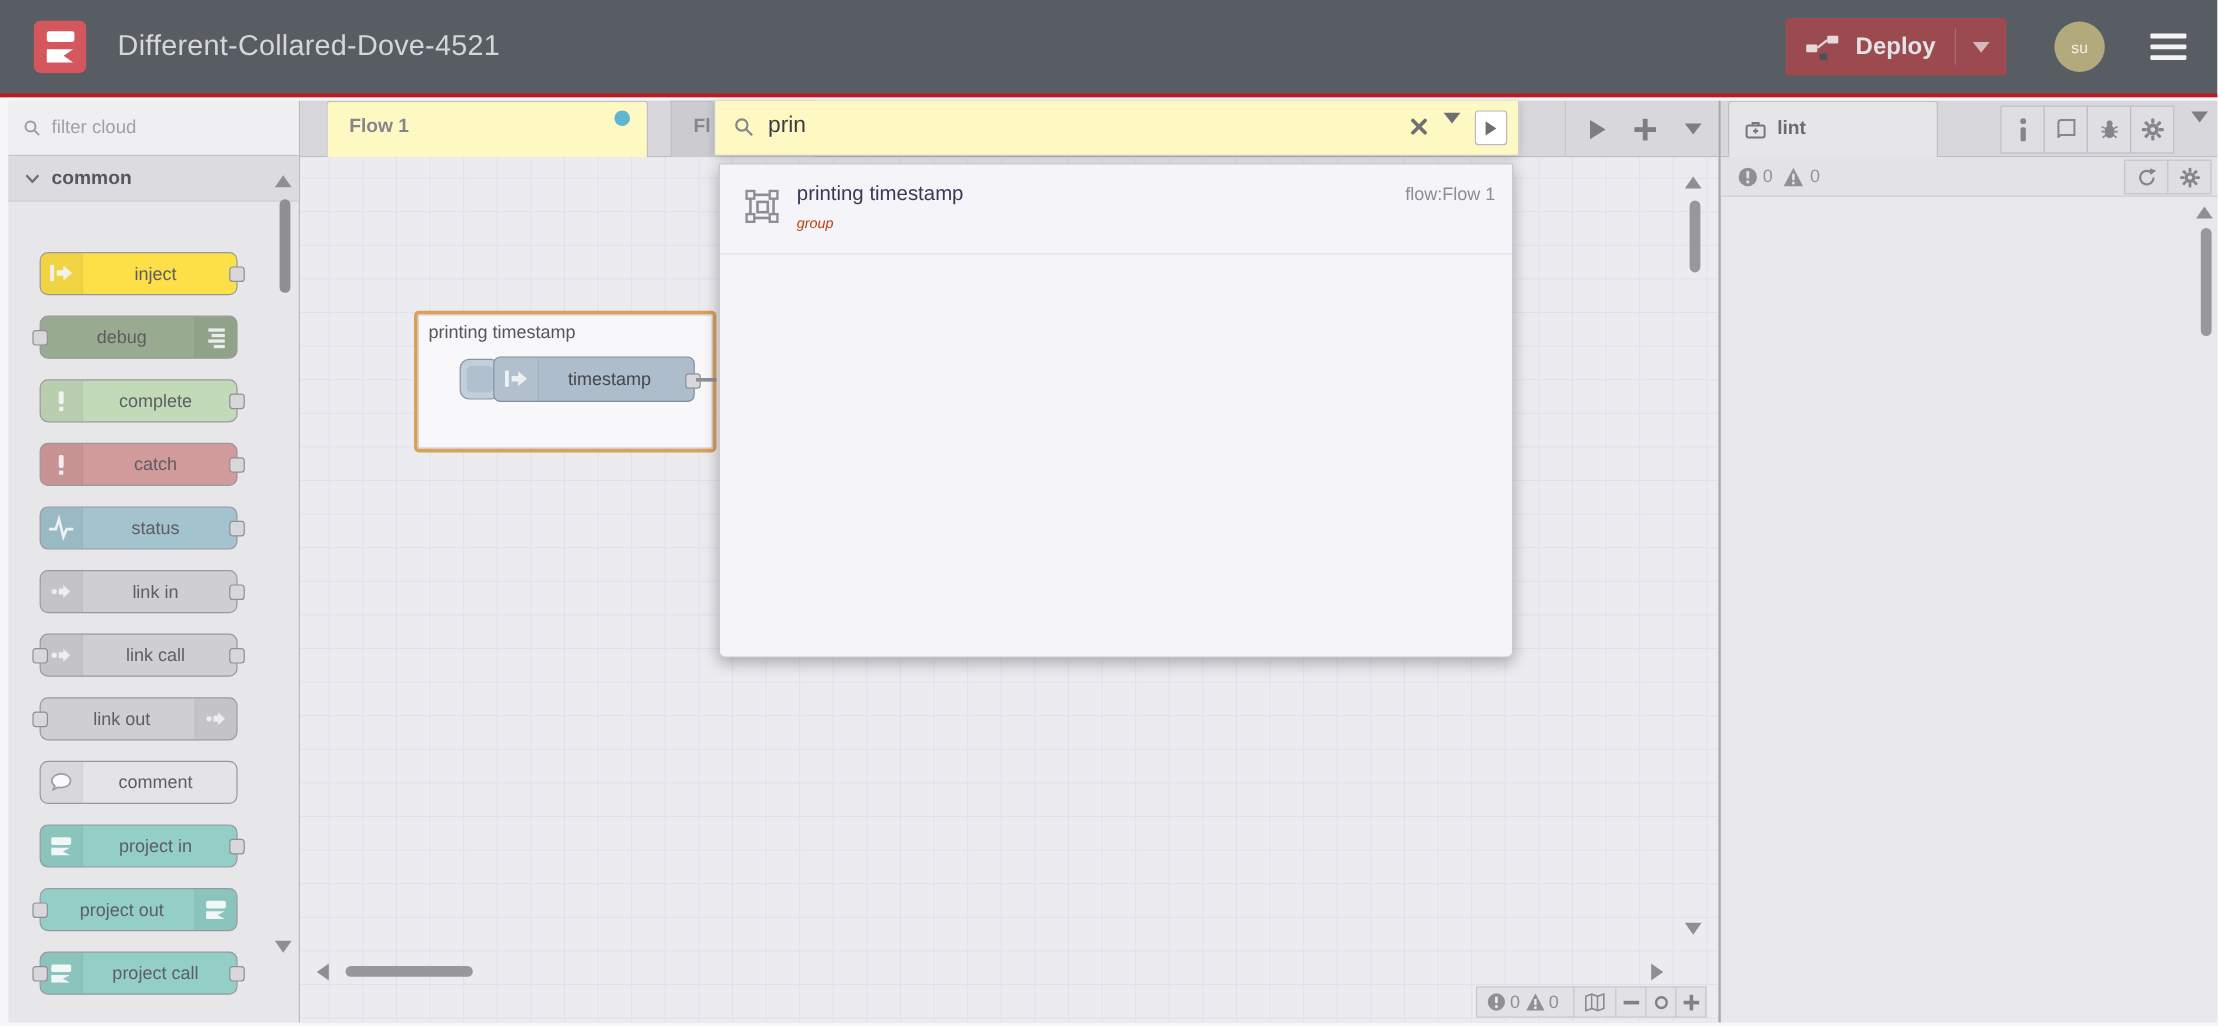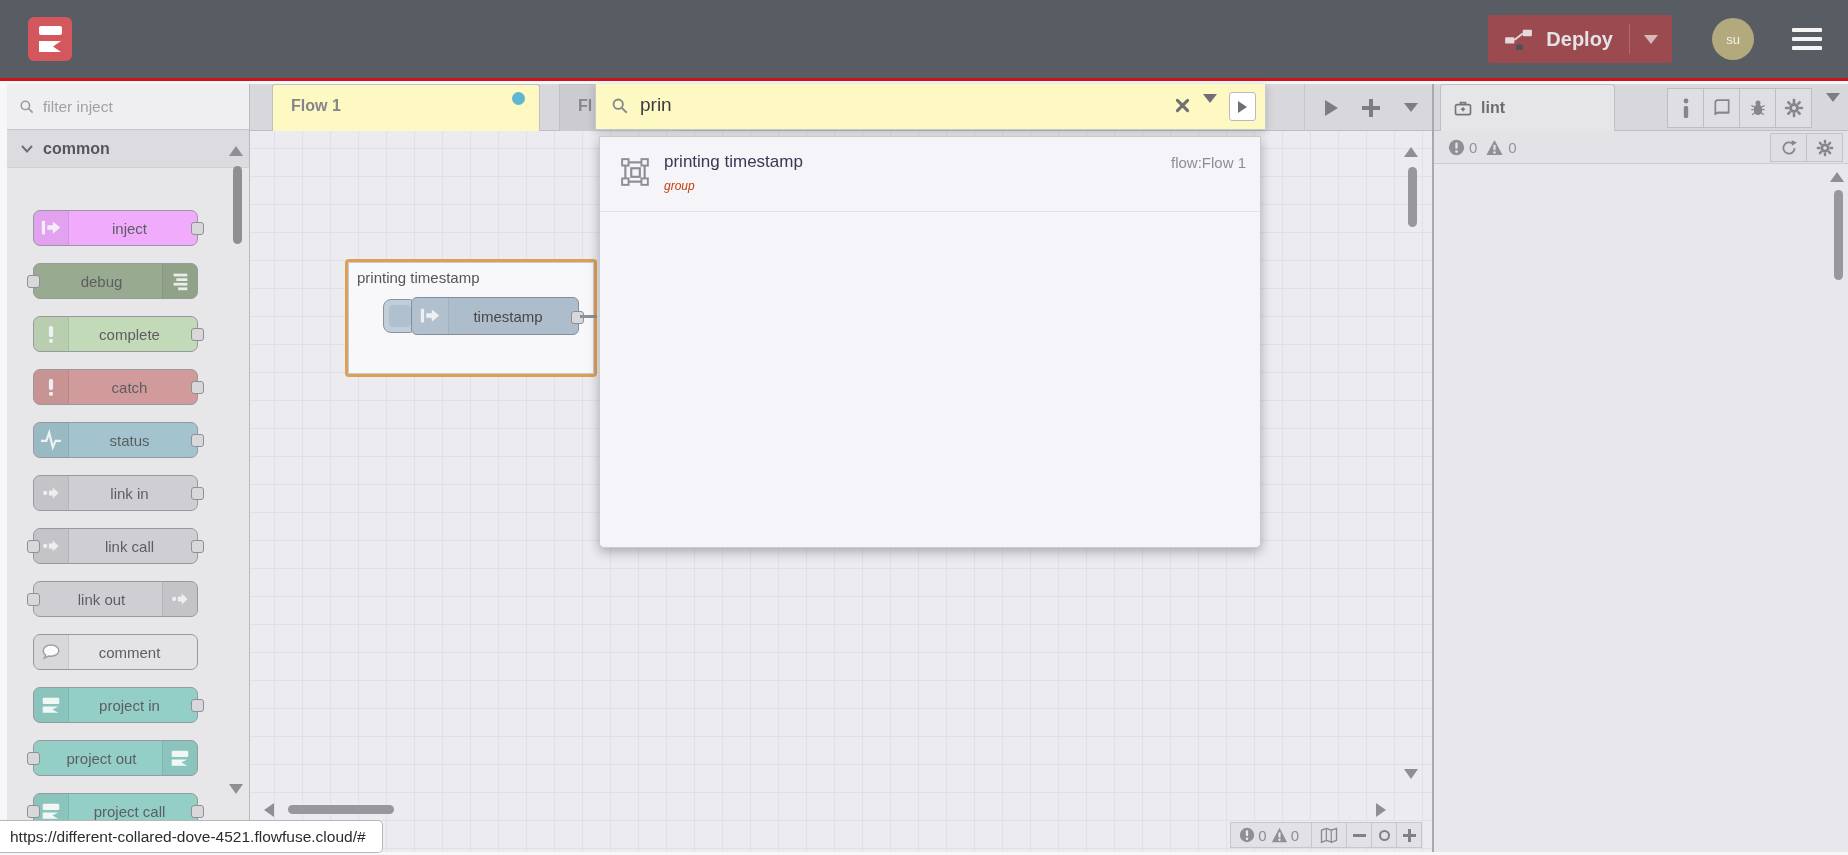--- a/index.html
+++ b/index.html
@@ -184,20 +184,21 @@
 <body>
 
 <div class="app">
 
   <header class="header">
     <svg class="logo" viewBox="0 0 44 44">
       <rect width="44" height="44" rx="6" fill="#d3575d"></rect>
       <rect x="11" y="9" width="23" height="9" rx="2" fill="#fff"></rect>
       <path d="M11 24 H33 L25 29.5 L33 35 H11 Z" fill="#fff"></path>
     </svg>
+    <span class="app-title">Different-Collared-Dove-4521</span>
     <span class="header-spacer"></span>
     <div class="deploy-btn">
       <svg class="deploy-icon" viewBox="0 0 30 26">
         <rect x="0" y="11" width="10" height="7" rx="1" fill="#e7d9da"></rect>
         <rect x="19" y="3" width="10" height="7" rx="1" fill="#e7d9da"></rect>
         <path d="M10 14 L19 7" stroke="#e7d9da" stroke-width="2"></path>
         <rect x="12" y="19" width="7" height="6" fill="#4b5258"></rect>
       </svg>
       <span class="deploy-label">Deploy</span>
       <span class="deploy-caret">
@@ -215,30 +216,30 @@
   </header>
 
   <div class="main">
 
     <aside class="palette">
       <div class="filter-row">
         <svg width="16" height="16" viewBox="0 0 20 20">
             <circle cx="8" cy="8" r="5.2" fill="none" stroke="#9a9aa0" stroke-width="2"></circle>
             <line x1="12" y1="12" x2="17" y2="17" stroke="#9a9aa0" stroke-width="2"></line>
           </svg>
-        <span class="filter-text">filter inject</span>
+        <span class="filter-text">filter cloud</span>
       </div>
       <div class="category">
         <svg width="12" height="8" viewBox="0 0 12 8">
             <polyline points="1,1 6,6.5 11,1" fill="none" stroke="#6f6f75" stroke-width="2"></polyline>
           </svg>
         <span class="category-label">common</span>
       </div>
       <div class="pnode-list">
-          <div class="pnode icon-left" style="background: #f0abfc; padding-left: 32px;">
+          <div class="pnode icon-left" style="background: #fde047; padding-left: 32px;">
     <span class="pn-icon">
               <svg viewBox="0 0 24 24" width="22" height="22">
                 <g fill="#f4f6f8" opacity=".9">
                   <rect x="2" y="4" width="3.5" height="15" rx="1"></rect>
                   <path d="M8 9h6V4.8l8 6.7-8 6.7V14H8z"></path>
                 </g>
               </svg>
             </span>
     <span class="pn-label">inject</span>
   <span class="port port-r"></span>
@@ -594,15 +595,14 @@
           <rect x="2" y="20" width="6" height="6" fill="#f4f4f9" stroke="#8d8d94" stroke-width="1.8"></rect>
           <rect x="20" y="20" width="6" height="6" fill="#f4f4f9" stroke="#8d8d94" stroke-width="1.8"></rect>
         </svg>
         <span class="result-title">printing timestamp</span>
         <span class="result-subtitle">group</span>
         <span class="result-location">flow:Flow 1</span>
       </div>
     </div>
   </div>
 
-  <div class="url-tooltip">https://different-collared-dove-4521.flowfuse.cloud/#</div>
 
 </div>
 
 </body></html>

